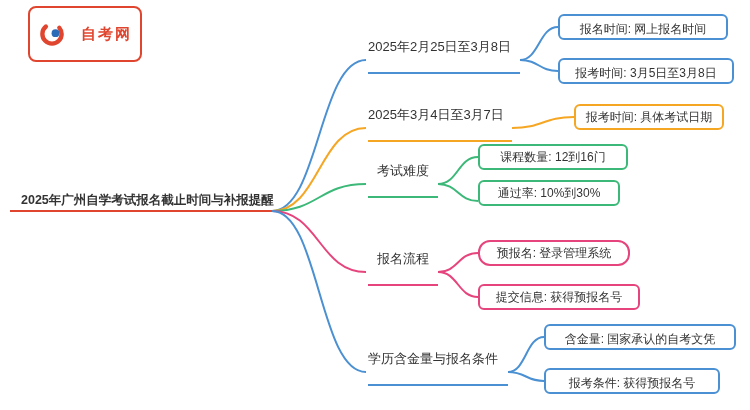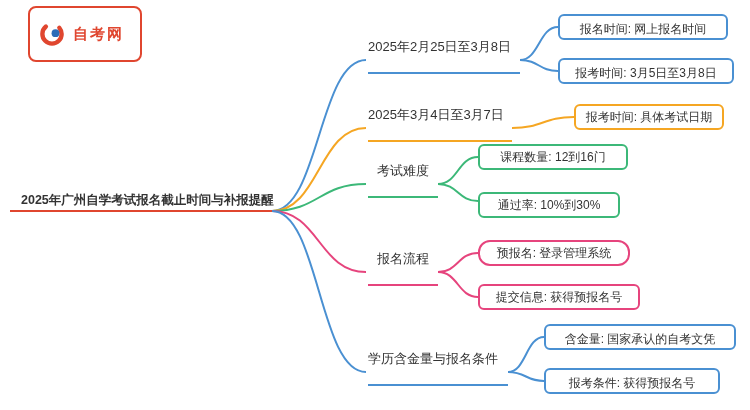--- a/index.html
+++ b/index.html
@@ -24,21 +24,21 @@
     display:flex;align-items:center;justify-content:center;height:26px;
   }
   .b-blue{border-color:#4a90d2;align-items:flex-end;}
   .b-orange{border-color:#f5a623;}
   .b-green{border-color:#3cb878;}
   .b-pink{border-color:#e6447d;}
   
   .logo-box{
     left:28px;top:6px;width:114px;height:56px;box-sizing:border-box;
     border:2px solid #e0462f;border-radius:8px;background:#fff;
-    display:flex;align-items:center;padding:0 8px;gap:7px;
+    display:flex;align-items:center;padding:0 8px;gap:15px;
   }
   .logo-text{display:flex;flex-direction:column;line-height:1.25;}
   .logo-title{color:#e0462f;font-weight:bold;font-size:15px;letter-spacing:2px;}
   .logo-domain{color:#9a9a9a;font-size:8.5px;}
 </style>
 </head>
 <body>
 
 <div>
 
@@ -98,21 +98,21 @@
   <div class="abs leaf b-orange" style="left:574px;top:104px;width:150px;">
     <span>报考时间: 具体考试日期</span>
   </div>
 
   <div class="abs branch-label b-green" style="left:368px;top:162px;width:70px;text-align:center;">
     <span>考试难度</span>
   </div>
   <div class="abs leaf b-green" style="left:478px;top:144px;width:150px;">
     <span>课程数量: 12到16门</span>
   </div>
-  <div class="abs leaf b-green" style="left:478px;top:192px;width:142px;">
+  <div class="abs leaf b-green" style="left:478px;top:180px;width:142px;">
     <span>通过率: 10%到30%</span>
   </div>
 
   <div class="abs branch-label b-pink" style="left:368px;top:250px;width:70px;text-align:center;">
     <span>报名流程</span>
   </div>
   <div class="abs leaf b-pink" style="left:478px;top:240px;width:152px;border-radius:12px;">
     <span>预报名: 登录管理系统</span>
   </div>
   <div class="abs leaf b-pink" style="left:478px;top:284px;width:162px;">

